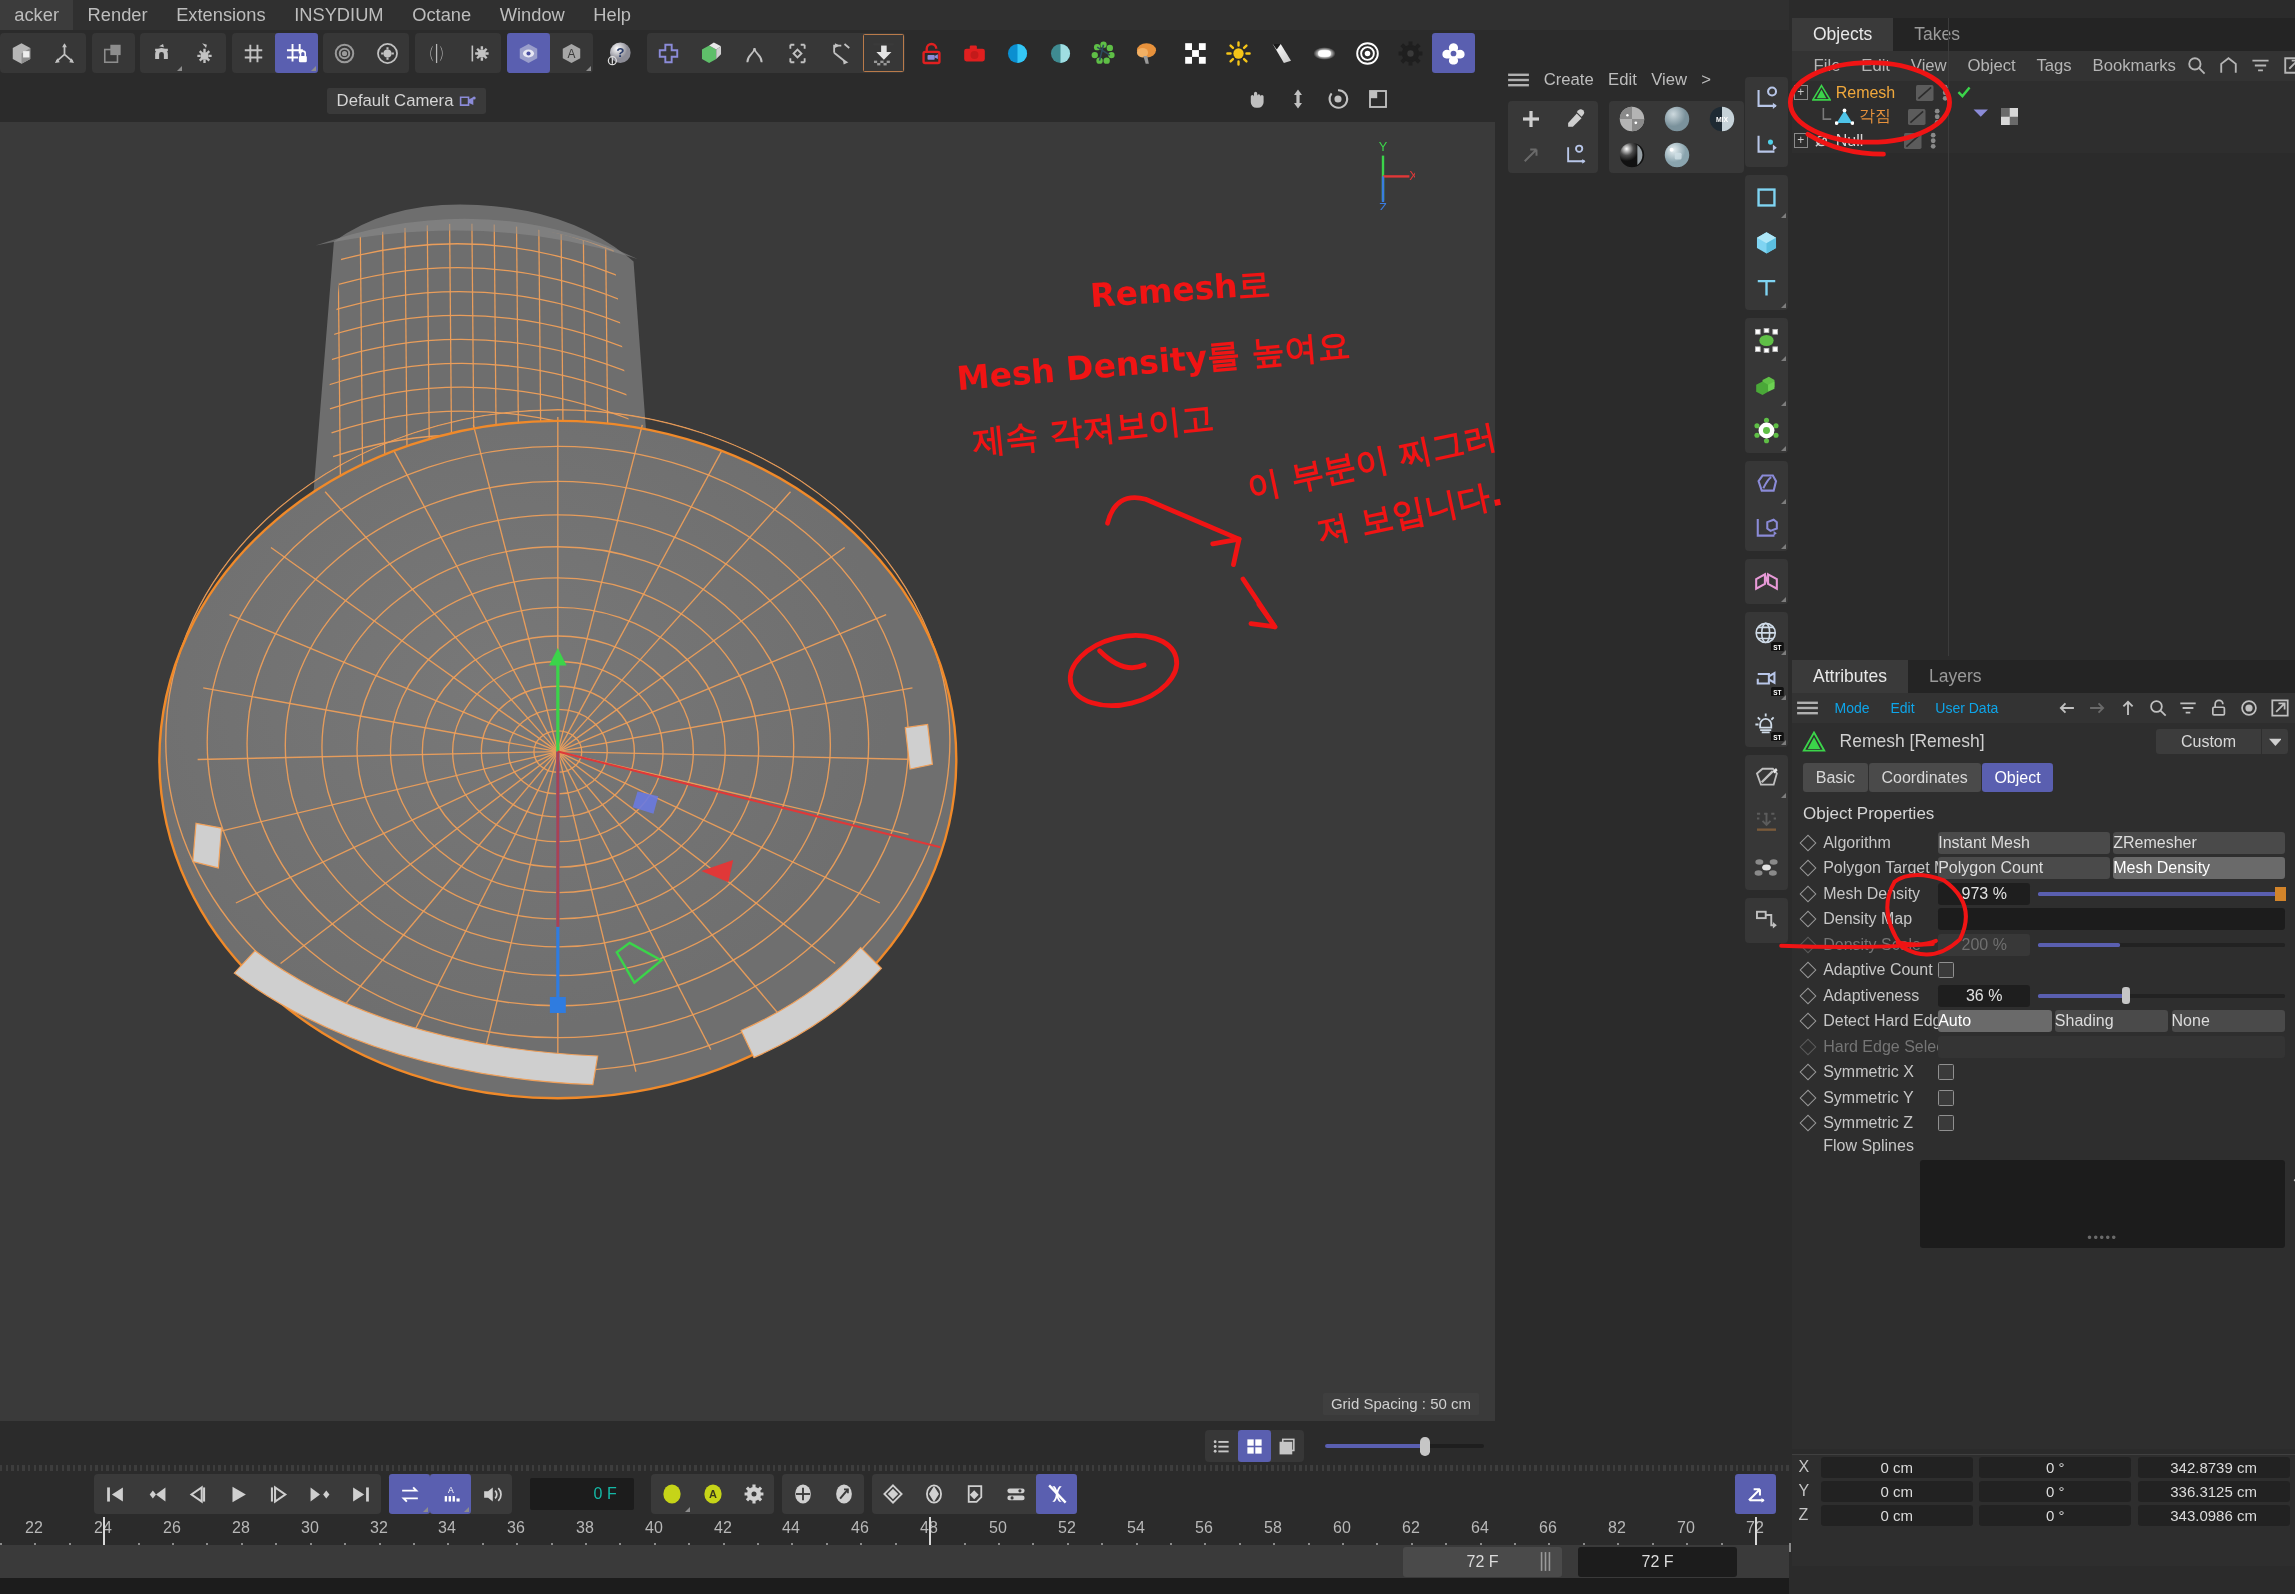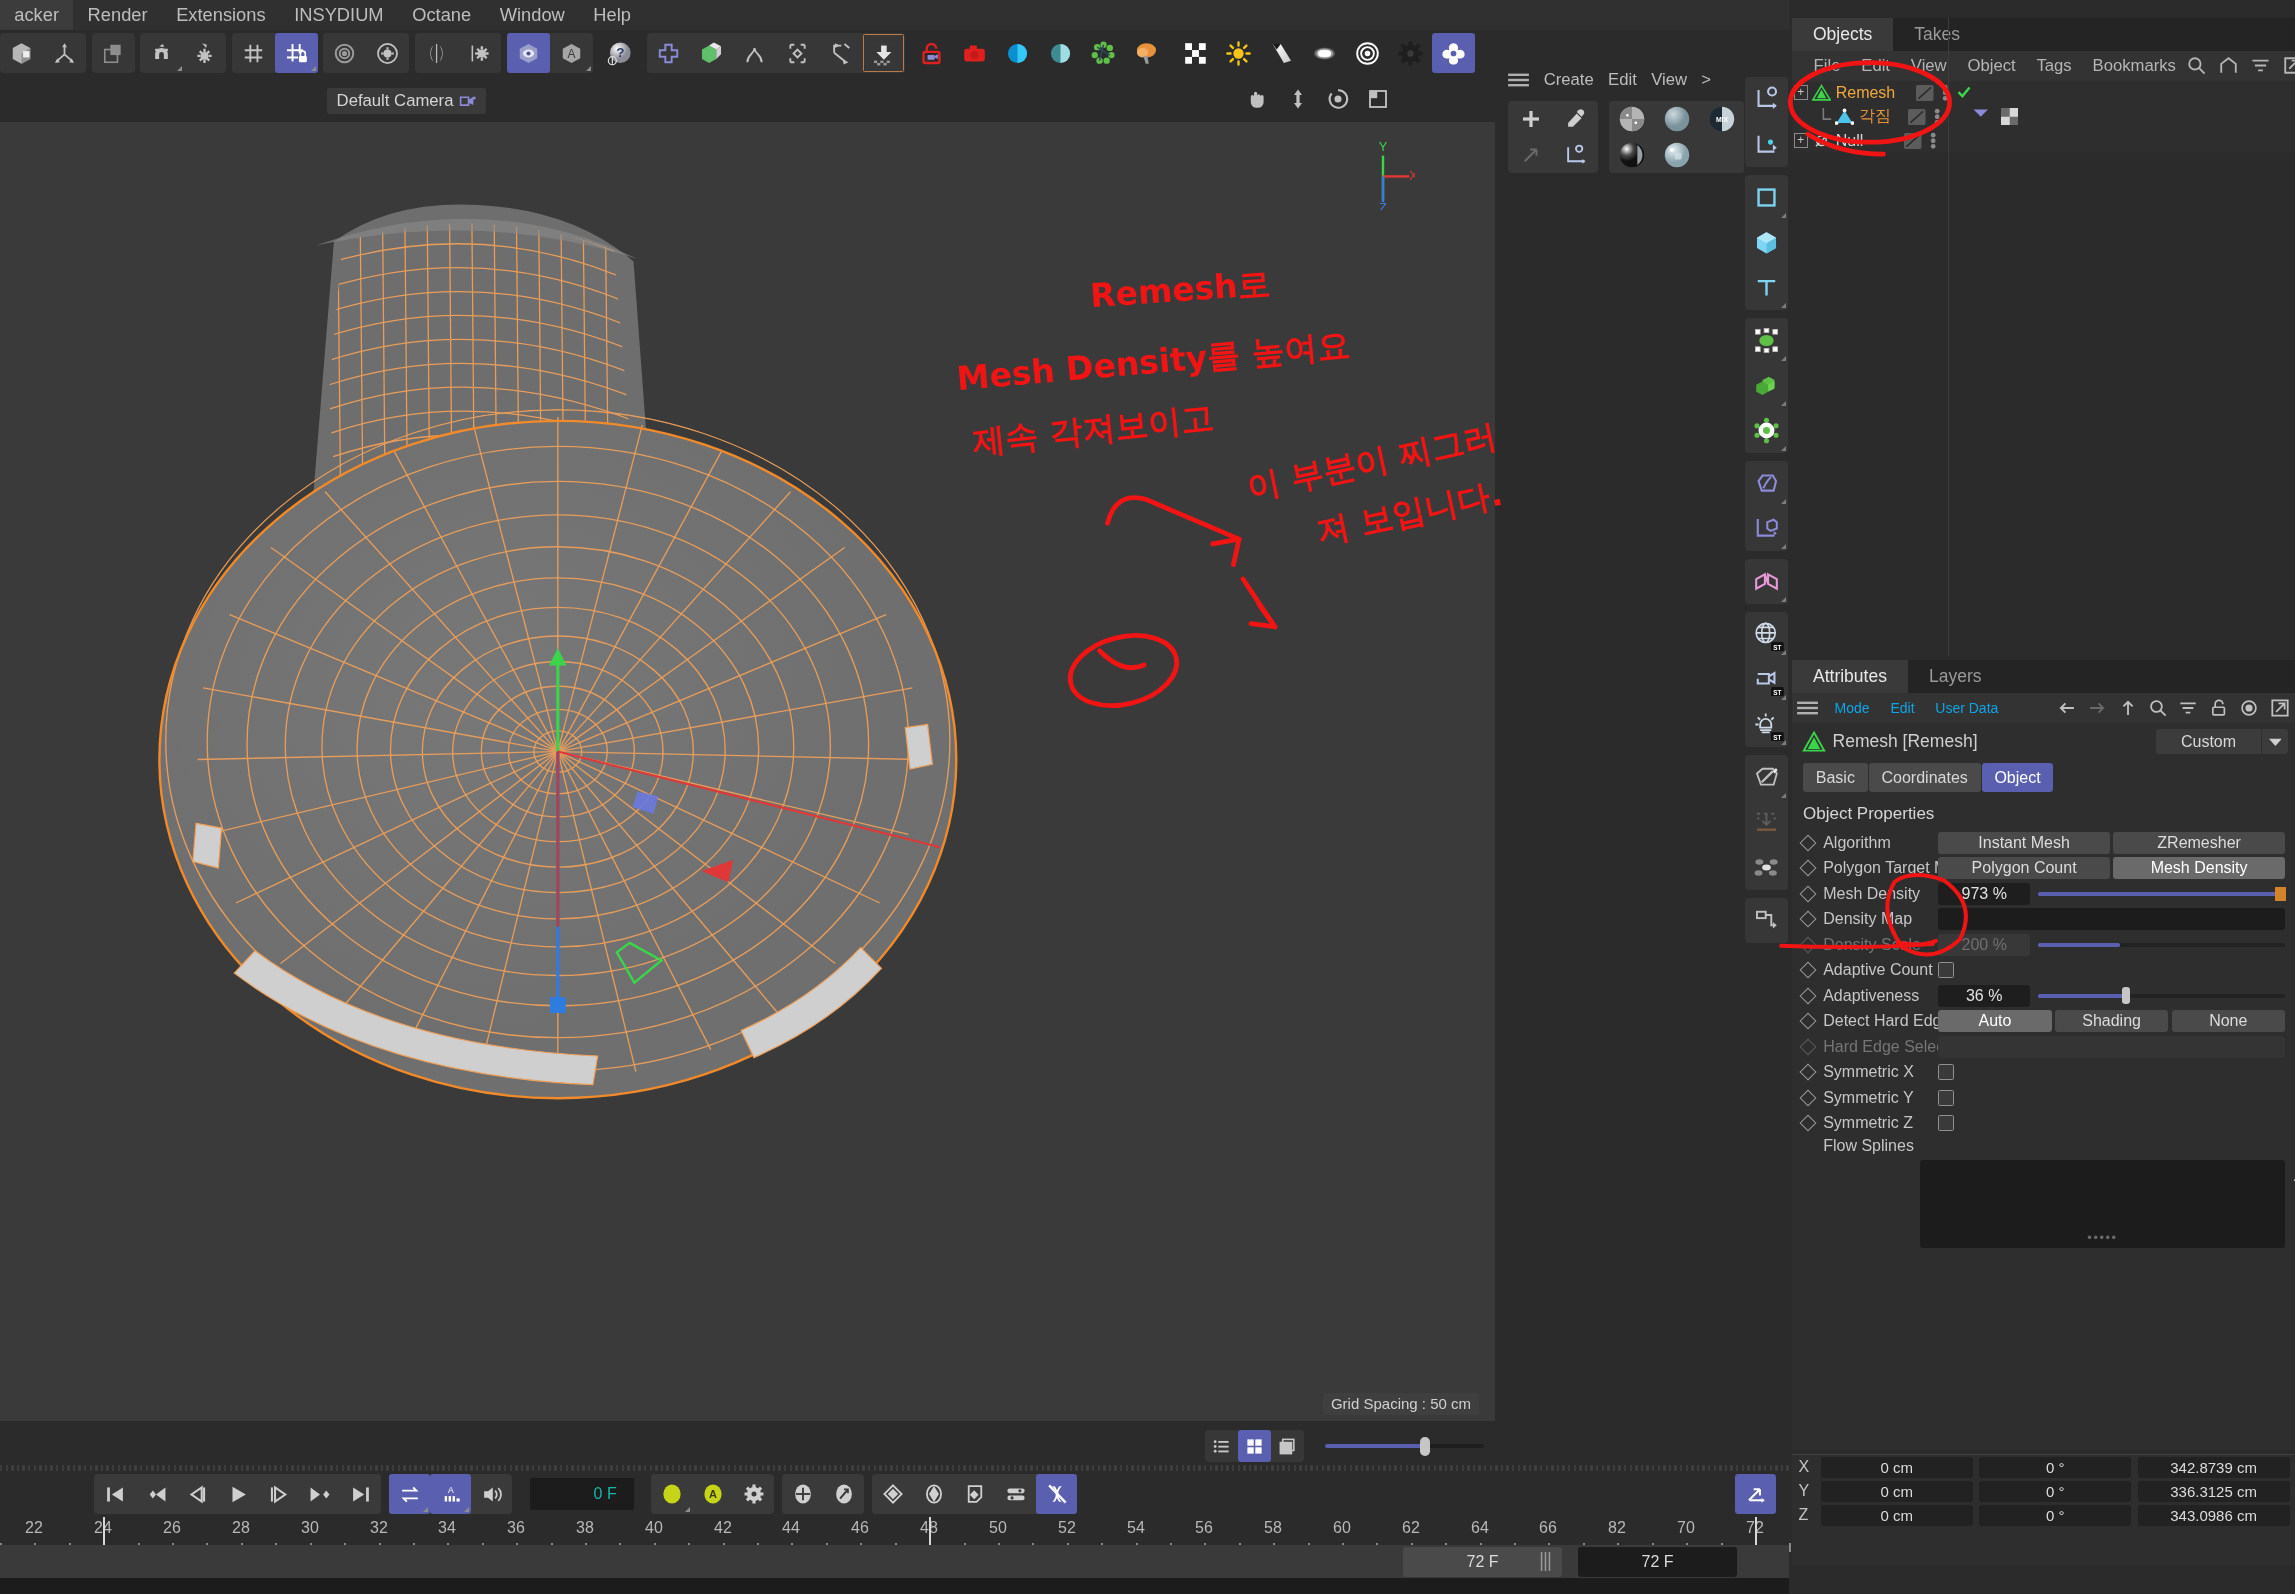--- a/index.html
+++ b/index.html
@@ -113,35 +113,35 @@
     display:flex;align-items:center;justify-content:center;margin-right:4px;line-height:1;}
   .omname{margin-left:4.8px;}
   .omcol{position:absolute;left:156px;top:0;bottom:0;width:0.8px;background:#3c3c3c;}
 
   
   .attrpanel{position:absolute;left:1792px;top:660px;width:504px;height:789px;background:#2e2e2e;}
   .atmenu{height:30px;display:flex;align-items:center;background:#333;padding-left:4.8px;}
   .atmenu .mi{font-size:14px;color:#0ea5e9;padding:0 10.4px;}
   .atmenu .icons{margin-left:auto;display:flex;gap:10.4px;padding-right:6.4px;align-items:center;}
   .atmenu .icons svg{width:20px;height:20px;}
-  .attitle{height:37px;display:flex;align-items:center;padding-left:9.6px;gap:7px;font-size:17.5px;color:#cfcfcf;}
+  .attitle{height:37px;display:flex;align-items:center;padding-left:9.6px;gap:14px;font-size:17.5px;color:#cfcfcf;}
   .preset{margin-left:auto;margin-right:8px;display:flex;background:#3c3c3c;border-radius:3.2px;height:25.5px;align-items:center;}
   .preset .val{font-size:16px;padding:0 12.8px;width:105px;text-align:center;color:#d8d8d8;}
   .preset .arw{width:27px;display:flex;align-items:center;justify-content:center;border-left:0.8px solid #2e2e2e;height:25.5px;}
   .attabs{display:flex;gap:1px;padding:3.2px 0 6.4px 11px;}
   .attab{background:#4a4a4a;border-radius:3.2px;font-size:16px;padding:5.6px 12.8px;color:#d8d8d8;}
   .attab.sel{background:#5a5fb0;color:#fff;}
   .secthead{font-size:17px;color:#d6d6d6;padding:4.8px 0 6.4px 11px;}
   .prow{height:25.5px;display:flex;align-items:center;padding-left:9.6px;font-size:16px;position:relative;}
   .pdiamond{width:12px;height:12px;border:1.6px solid #9a9a9a;transform:rotate(45deg);margin-right:9.6px;flex:none;}
   .pdiamond.dim{border-color:#5c5c5c;}
   .plabel{width:115px;color:#c6c6c6;white-space:nowrap;}
   .plabel.dim{color:#757575;}
   .pctl{flex:1;display:flex;align-items:center;gap:3.2px;padding-right:11px;}
-  .segbtn{flex:1;background:#4a4a4a;border-radius:3.2px;text-align:center;font-size:16px;color:#dcdcdc;height:22px;line-height:22px;}
+  .segbtn{flex:1;background:#4a4a4a;border-radius:3.2px;text-align:left;font-size:16px;color:#dcdcdc;height:22px;line-height:22px;}
   .segbtn.sel{background:#6a6a6a;color:#fff;}
   .numfield{width:92px;background:#1e1e1e;border-radius:3.2px;text-align:center;font-size:16px;color:#e2e2e2;height:22px;line-height:22px;}
   .numfield.dim{color:#6f6f6f;background:#383838;}
   .wideinput{flex:1;background:#1c1c1c;border-radius:3.2px;height:22px;}
   .wideinput.dim{background:#343434;}
   .sld{flex:1;position:relative;height:22px;display:flex;align-items:center;margin-left:4.8px;}
   .sld .trk{width:100%;height:4px;background:#222;border-radius:1.6px;}
   .sld .fil{position:absolute;left:0;height:4px;background:#5a5fb0;border-radius:1.6px;}
   .sld .knb{position:absolute;width:8px;height:17.5px;background:#c6c6c6;border-radius:3.2px;}
   .sld .knbo{position:absolute;width:11px;height:14.3px;background:#d3842a;}

